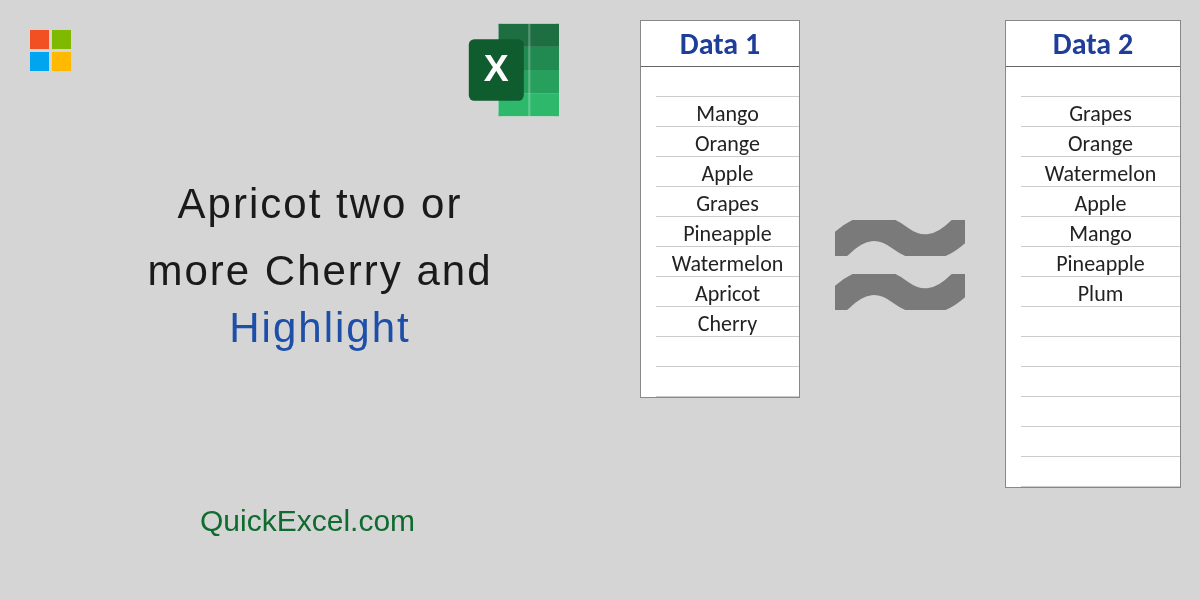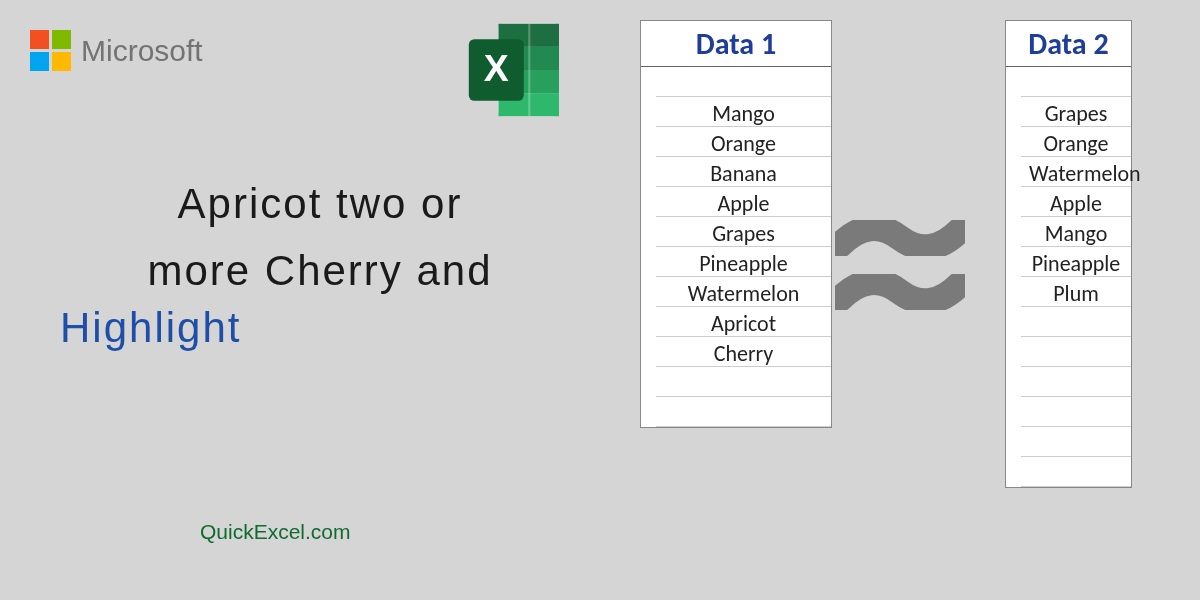--- a/index.html
+++ b/index.html
@@ -55,38 +55,38 @@
       color: #1a1a1a;
       letter-spacing: 2px;
       line-height: 1.6;
       text-align: center;
     }
     .title-highlight {
       color: #1e4fa8;
       font-size: 42px;
       font-weight: 400;
       letter-spacing: 2px;
-      text-align: left;
+      text-align: center;
       display: block;
     }
     .website {
       position: absolute;
-      top: 520px;
+      top: 504px;
       left: 200px;
       color: #0f6b2f;
-      font-size: 21px;
+      font-size: 30px;
       font-weight: 500;
     }
     .data-table {
       position: absolute;
       background: white;
       border: 1px solid #888;
     }
-    .data1 { top: 20px; left: 640px; width: 192px; }
-    .data2 { top: 20px; left: 1005px; width: 127px; }
+    .data1 { top: 20px; left: 640px; width: 160px; }
+    .data2 { top: 20px; left: 1005px; width: 176px; }
     .table-header {
       font-family: Calibri, Arial, sans-serif;
       font-size: 30px;
       font-weight: bold;
       color: #1f3e99;
       text-align: center;
       padding: 4px 8px;
       border-bottom: 1px solid #666;
     }
     .table-cell {
@@ -116,21 +116,20 @@
 </head>
 <body>
 
 <div class="ms-logo">
   <div class="ms-squares">
     <div class="sq-red"></div>
     <div class="sq-green"></div>
     <div class="sq-blue"></div>
     <div class="sq-yellow"></div>
   </div>
-  <div class="ms-text">Microsoft</div>
 </div>
 
 <div class="excel-icon">
   <svg viewBox="0 0 100 100">
     <rect x="35" y="8" width="55" height="84" rx="4" fill="#fff"></rect>
     <rect x="35" y="8" width="55" height="21" fill="#1d6f42"></rect>
     <rect x="35" y="29" width="55" height="21" fill="#218a50"></rect>
     <rect x="35" y="50" width="55" height="21" fill="#27a05d"></rect>
     <rect x="35" y="71" width="55" height="21" fill="#2db86c"></rect>
     <rect x="62" y="8" width="2" height="84" fill="rgba(255,255,255,0.25)"></rect>
@@ -145,21 +144,20 @@
   <span class="title-highlight">Highlight</span>
 </div>
 
 <div class="website">QuickExcel.com</div>
 
 <div class="data-table data1">
   <div class="table-header">Data 1</div>
   <div class="table-cell empty"></div>
   <div class="table-cell">Mango</div>
   <div class="table-cell">Orange</div>
-  <div class="table-cell">Banana</div>
   <div class="table-cell">Apple</div>
   <div class="table-cell">Grapes</div>
   <div class="table-cell">Pineapple</div>
   <div class="table-cell">Watermelon</div>
   <div class="table-cell">Apricot</div>
   <div class="table-cell">Cherry</div>
   <div class="table-cell empty"></div>
   <div class="table-cell empty"></div>
 </div>
 

